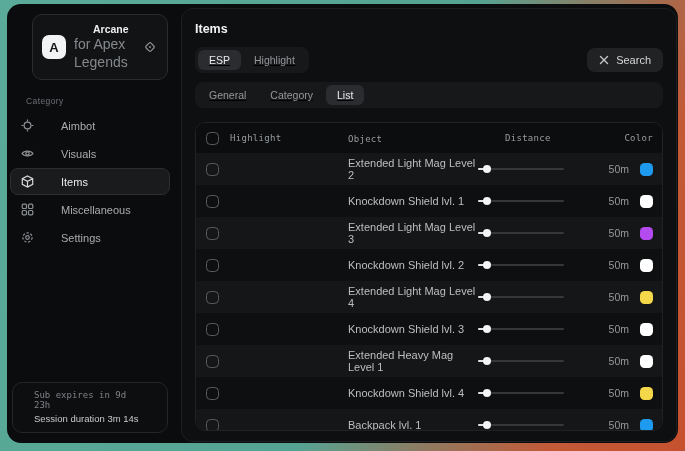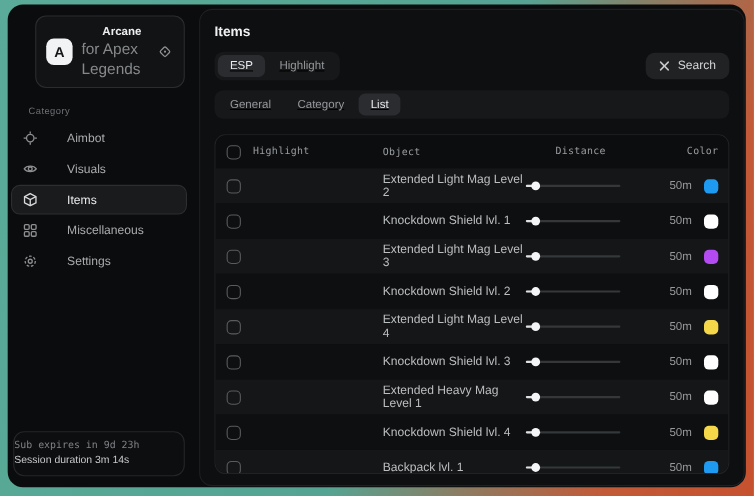--- a/index.html
+++ b/index.html
@@ -25,21 +25,21 @@
 
   .nav { display:flex; flex-direction:column; gap:1px; }
   .nav-item { display:flex; align-items:center; gap:27px; height:27px; padding:0 10px;
               border:1px solid transparent; border-radius:8px; color:#a9acae; font-size:11px; cursor:pointer; }
   .nav-item.active { background:#191b1d; border-color:#2c2e30; color:#e9ebec; }
   .nav-item .ic { width:13px; height:13px; display:flex; }
   .nav-item svg { stroke:#8d9093; }
   .nav-item.active svg { stroke:#d7d9da; }
 
   .side-spacer { flex:1; }
-  .session-card { margin:0 2px; border:1px solid #242628; border-radius:10px; padding:7px 0 8px; background:#0d0e0f; }
+  .session-card { margin:0 2px; border:1px solid #242628; border-radius:10px; padding:7px 21px 8px; background:#0d0e0f; }
   .session-line1 { font-family:"DejaVu Sans Mono", monospace; font-size:9px; color:#7f8387; margin-bottom:3px; }
   .session-line2 { font-size:9.5px; color:#c7cacc; }
 
   
   .main { flex:1; margin:4px 1px 1px 6px; background:#0e0f10; border:1px solid #1d1f22;
           border-radius:12px; padding:13px 13px 10px; display:flex; flex-direction:column; }
   .main-title { color:#f0f1f2; font-size:12.5px; font-weight:bold; margin-bottom:11px; }
 
   .toolbar { display:flex; align-items:center; margin-bottom:9px; }
   .seg { display:inline-flex; background:#17181a; border-radius:8px; padding:3px; gap:2px;text-decoration:underline; }

